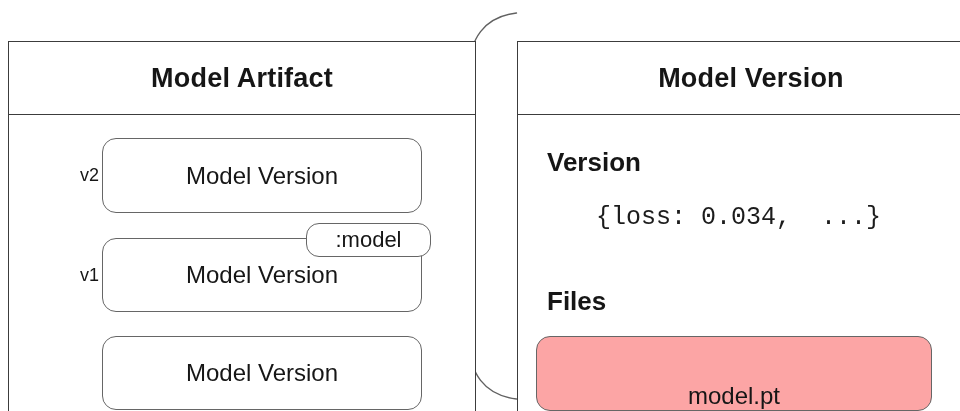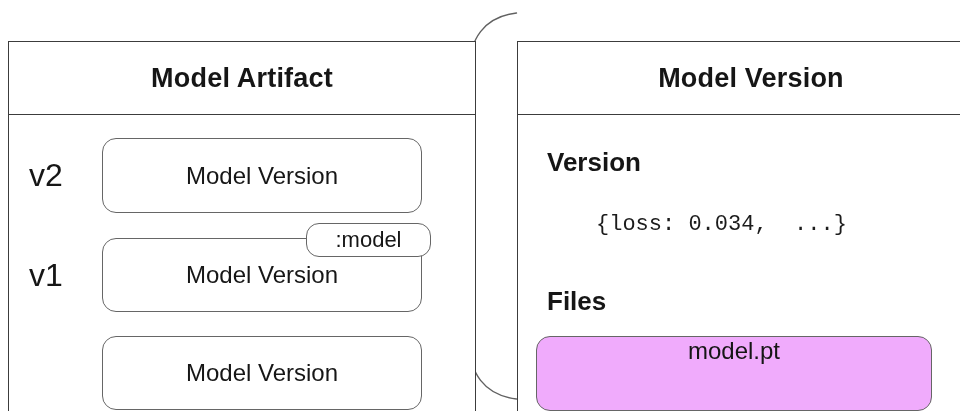--- a/index.html
+++ b/index.html
@@ -48,22 +48,22 @@
     letter-spacing: 0.2px;
   }
   .panel-body {
     position: relative;
     height: 313px;
   }
   
   .version-label {
     position: absolute;
     width: 70px;
-    text-align: left;
-    font-size: 32px;
+    text-align: right;
+    font-size: 18px;
     line-height: 27px;
   }
   .mv-box {
     position: absolute;
     left: 93px;
     width: 320px;
     border: 1.3px solid #666666;
     border-radius: 14px;
     background: #ffffff;
     box-sizing: border-box;
@@ -90,39 +90,39 @@
   .section-heading {
     position: absolute;
     left: 29px;
     font-weight: bold;
     font-size: 26px;
     line-height: 28px;
   }
   .metadata-value {
     position: absolute;
     left: 78px;
-    top: 96px;
+    top: 89px;
     font-family: "Liberation Mono", monospace;
-    font-size: 22px;
+    font-size: 25px;
     line-height: 28px;
     white-space: pre;
     color: #1c1c1c;
   }
   .file-box {
     position: absolute;
     left: 18px;
     top: 221px;
     width: 396px;
     height: 75px;
     border: 1.3px solid #666666;
     border-radius: 14px;
-    background: #f0abfc;
+    background: #fca5a5;
     box-sizing: border-box;
     display: flex;
-    align-items: flex-start;
+    align-items: flex-end;
     justify-content: center;
     font-size: 24px;
   }
 </style>
 </head>
 <body>
 
 <div class="stage">
 
   <svg class="connector-svg" viewBox="0 0 960 411" xmlns="http://www.w3.org/2000/svg">

